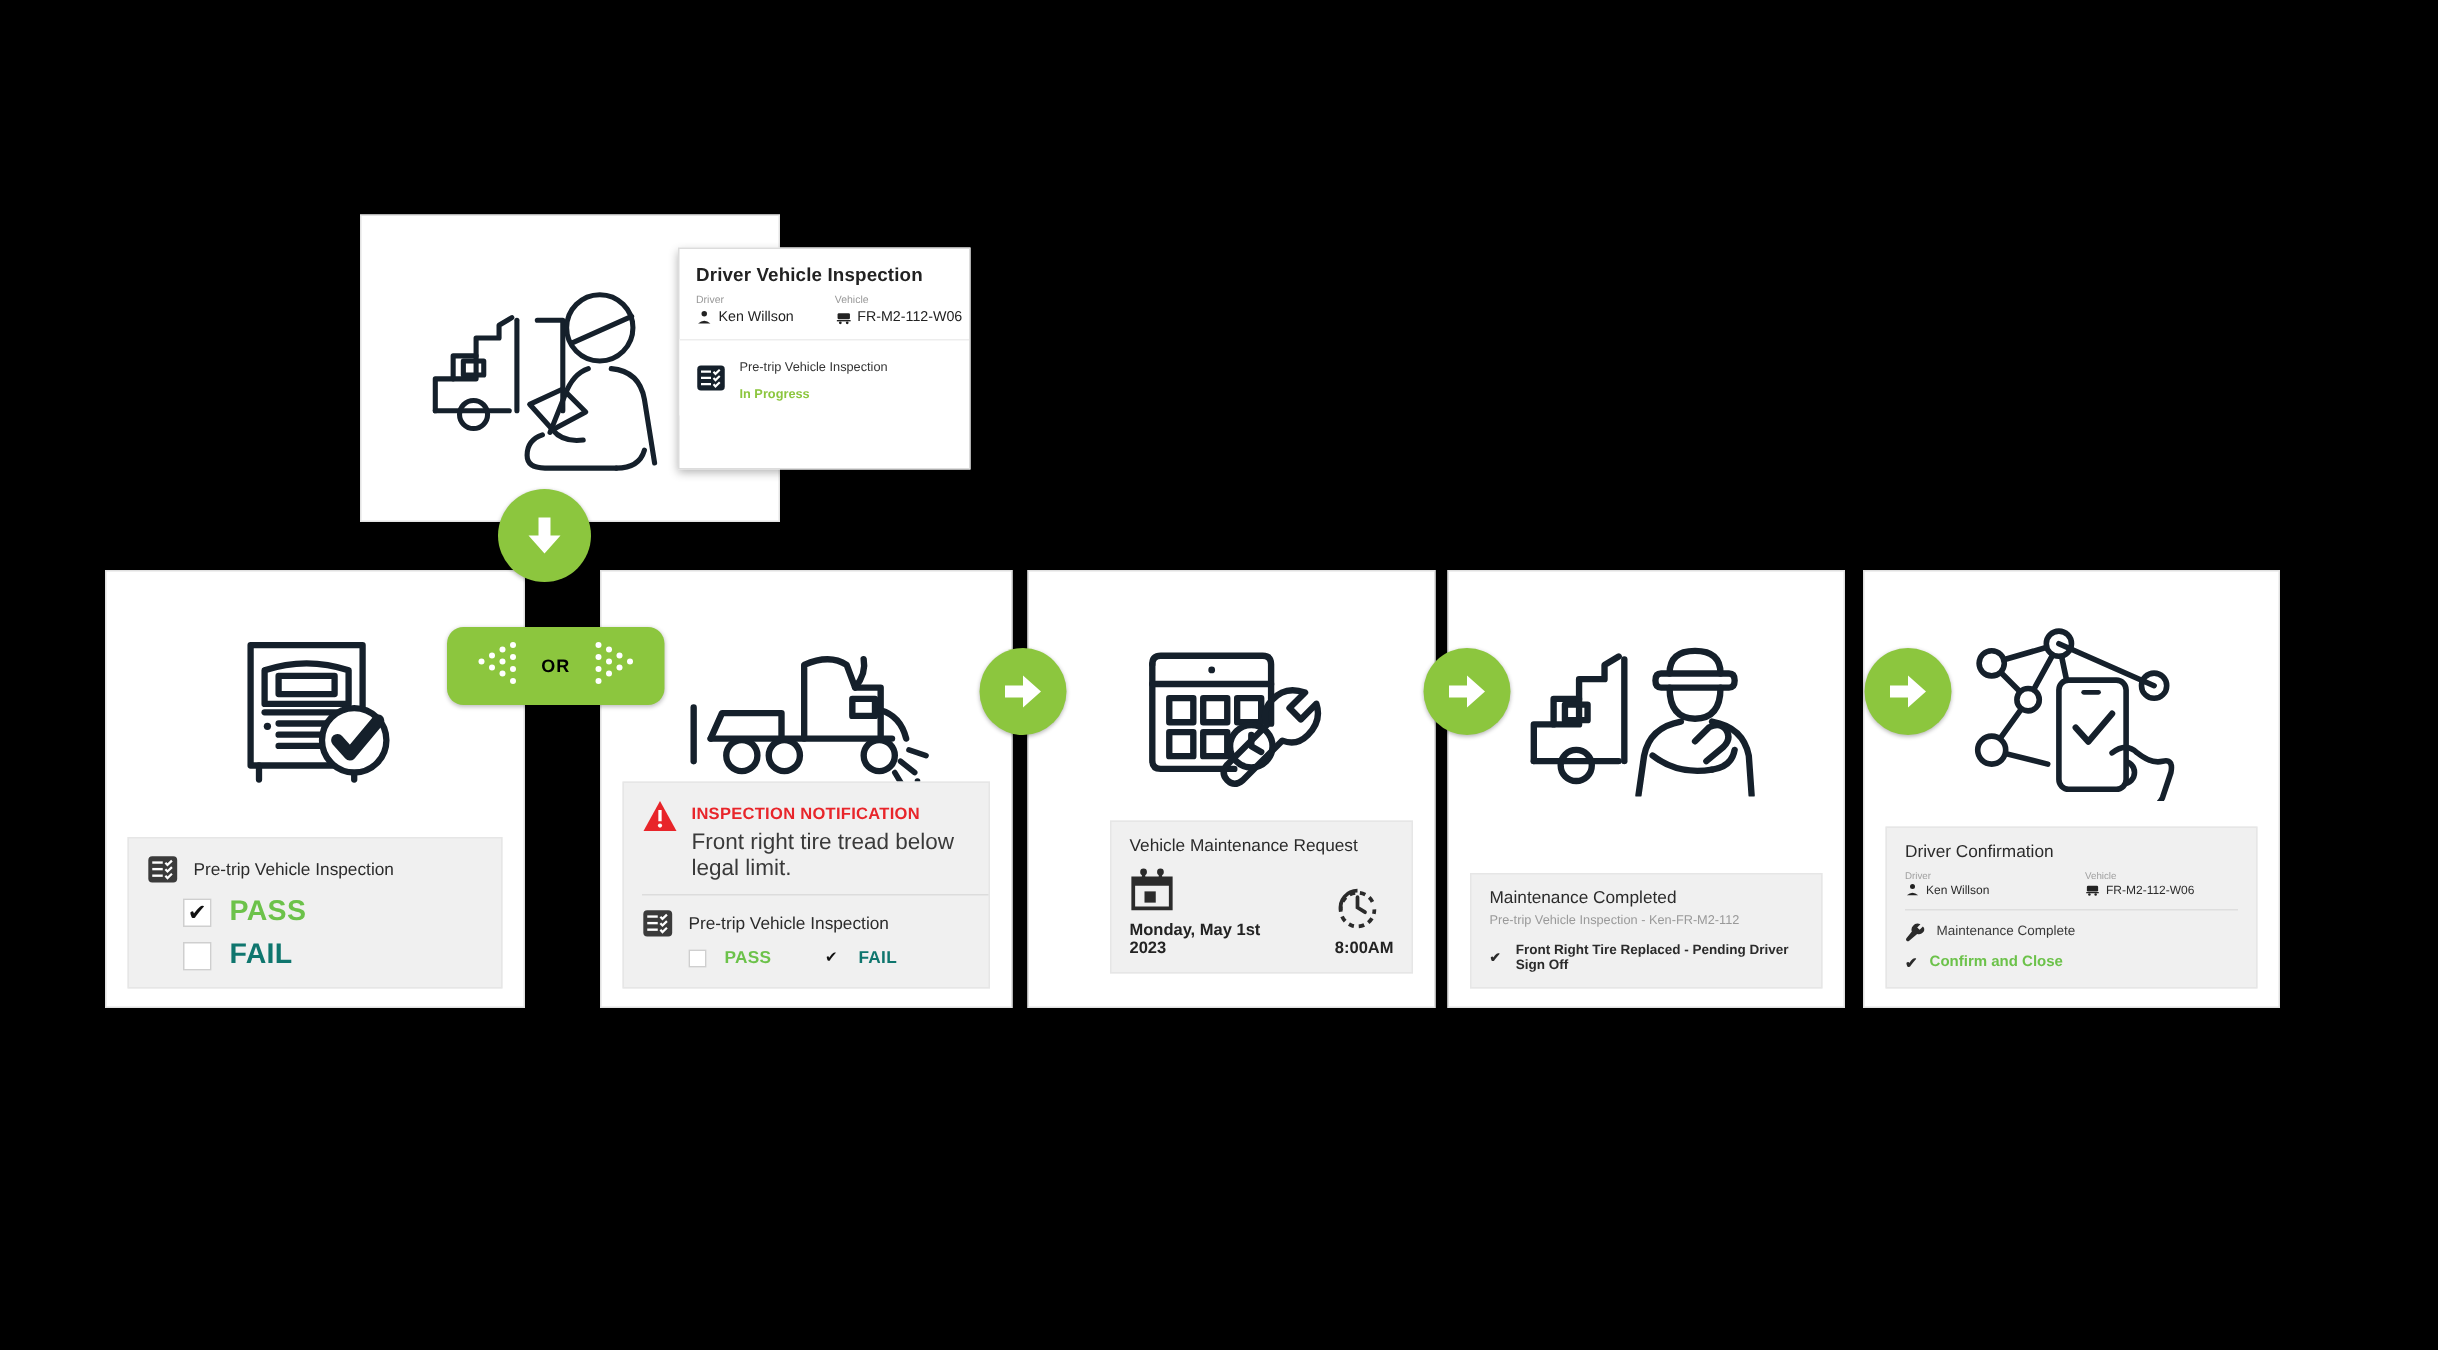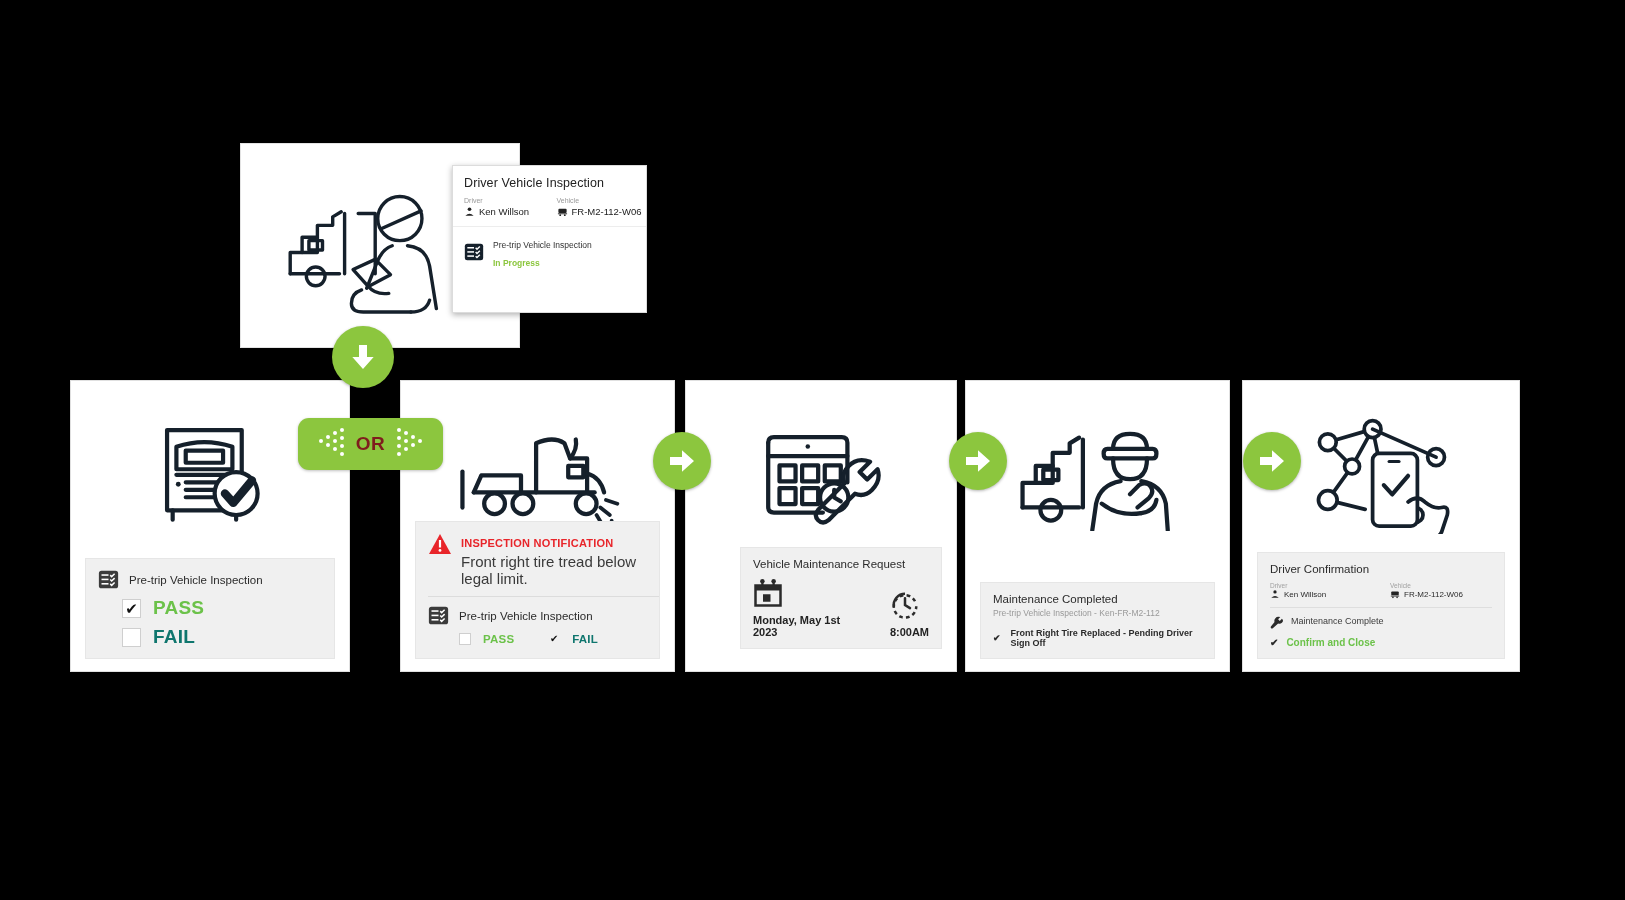--- a/index.html
+++ b/index.html
@@ -23,21 +23,21 @@
   #intro-card { left: 240px; top: 143px; width: 280px; height: 205px; }
   #intro-illu { position: absolute; left: 280px; top: 185px; width: 170px; height: 130px; }
 
   
   #dvi-panel {
     position: absolute; left: 452px; top: 165px; width: 195px; height: 148px;
     background: #fff; border: 1px solid #dcdcdc;
     box-shadow: 0 2px 6px rgba(0,0,0,.3);
   }
   #dvi-panel .pnl-title {
-    font-size: 12.5px; font-weight: normal; color: #222;
+    font-size: 12.5px; font-weight: bold; color: #222;
     padding: 10px 11px 7px 11px; letter-spacing: .1px;
   }
   .kv-row { display: flex; padding: 0 11px 9px 11px; gap: 14px; }
   .kv { flex: 1; min-width: 0; }
   .kv-label { font-size: 7px; color: #999; margin-bottom: 2px; }
   .kv-value { font-size: 9.5px; color: #222; display: flex; align-items: center; gap: 4px; white-space: nowrap; }
   .pnl-item {
     display: flex; align-items: center; gap: 9px;
     padding: 7px 11px; border-top: 1px solid #ededed; background: #fff;
   }
@@ -97,21 +97,21 @@
     position: absolute; border-radius: 50%; background: #8cc63e;
     display: flex; align-items: center; justify-content: center;
     box-shadow: 0 1px 3px rgba(0,0,0,.3);
   }
   #or-badge {
     position: absolute; left: 298px; top: 418px; width: 145px; height: 52px;
     background: #8cc63e; border-radius: 11px;
     display: flex; align-items: center; justify-content: center;
     box-shadow: 0 1px 3px rgba(0,0,0,.25);
   }
-  #or-badge .or-text { color: #7f1d1d; font-size: 19px; font-weight: bold; letter-spacing: .6px; z-index: 2; }
+  #or-badge .or-text { color: #000000; font-size: 12px; font-weight: bold; letter-spacing: .6px; z-index: 2; }
   .dot-wing { position: absolute; top: 0; bottom: 0; width: 40px; }
 
   svg { display: block; }
 </style>
 </head>
 <body>
 
 <div class="stage">
 
   <div class="card" id="intro-card"></div>

